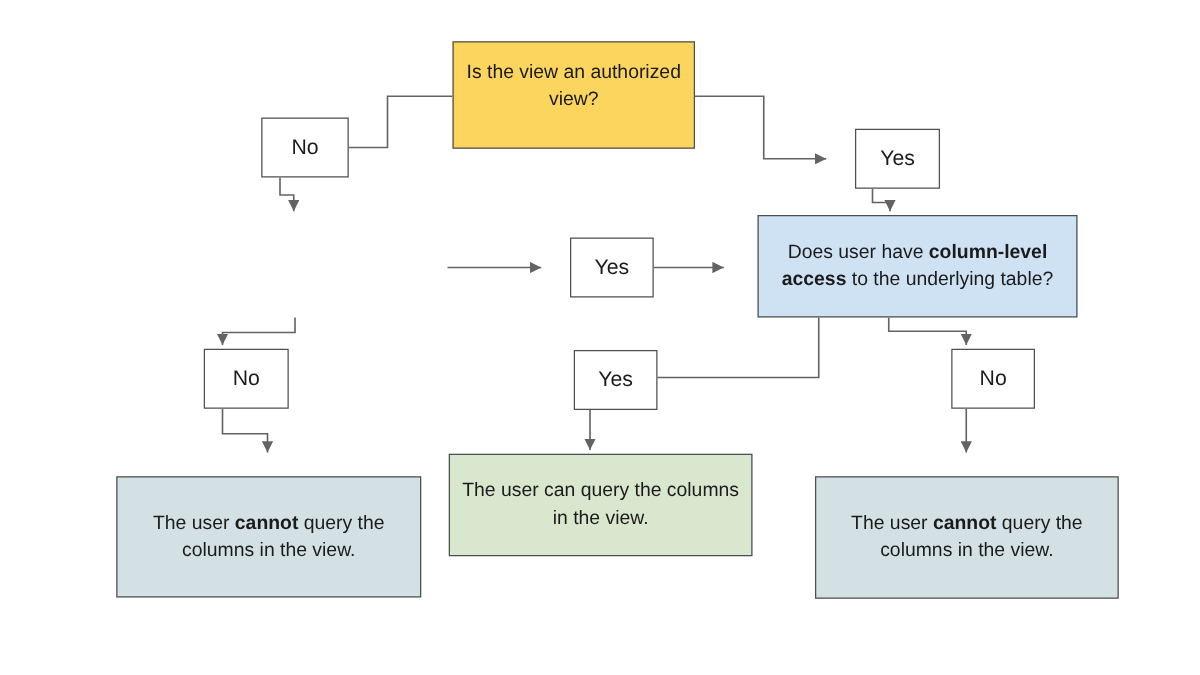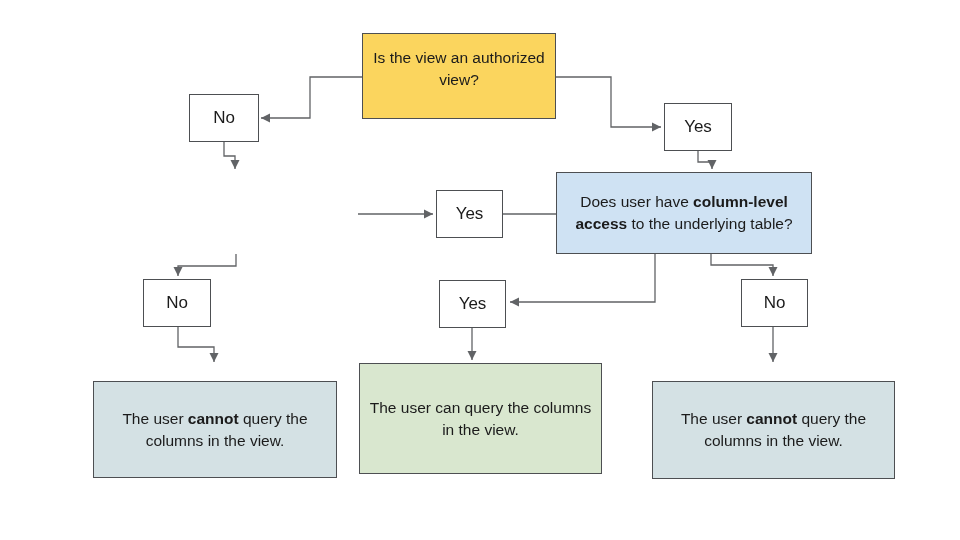--- a/index.html
+++ b/index.html
@@ -17,38 +17,38 @@
     box-sizing:border-box;
     display:flex;align-items:center;justify-content:center;
     text-align:center;
     border:1px solid #4d4f52;
     background:#ffffff;
     line-height:22px;
     font-size:15.5px;
     padding:4px 8px;
   }
   .node b{font-weight:bold;}
-  .small{font-size:17px;line-height:20px;padding:2px;}
+  .small{font-size:17px;line-height:20px;padding:2px;margin-left:20px;}
   .yellow{background:var(--yellow);}
   .blue{background:var(--blue);}
   .green{background:var(--green);}
   .cyan{background:var(--cyan);margin-top:16px;}
 
   
   #n-root {left:362px;top:33px; width:194px;height:86px;padding-bottom:18px;}
   #n-no1  {left:189px;top:94px; width:70px; height:48px;}
   #n-yes1 {left:664px;top:103px;width:68px; height:48px;}
   #n-iam  {left:113px;top:172px;width:245px;height:82px;}
-  #n-col  {left:556px;top:172px;width:256px;height:82px;}
+  #n-col  {left:606px;top:172px;width:256px;height:82px;}
   #n-yes2 {left:436px;top:190px;width:67px; height:48px;}
   #n-no2  {left:143px;top:279px;width:68px; height:48px;}
   #n-yes3 {left:439px;top:280px;width:67px; height:48px;}
   #n-no3  {left:741px;top:279px;width:67px; height:48px;}
   #n-res-left {left:93px; top:365px;width:244px;height:97px;}
-  #n-res-mid  {left:359px;top:363px;width:243px;height:111px;}
+  #n-res-mid  {left:359px;top:363px;width:243px;height:82px;}
   #n-res-right{left:652px;top:365px;width:243px;height:98px;}
 </style>
 </head>
 <body>
 
 <div class="canvas">
 
   <svg class="wires" viewBox="0 0 960 540" fill="none">
     <defs>
       <marker id="arr" viewBox="0 0 8 8" refX="8" refY="4" markerWidth="7" markerHeight="7" orient="auto">

